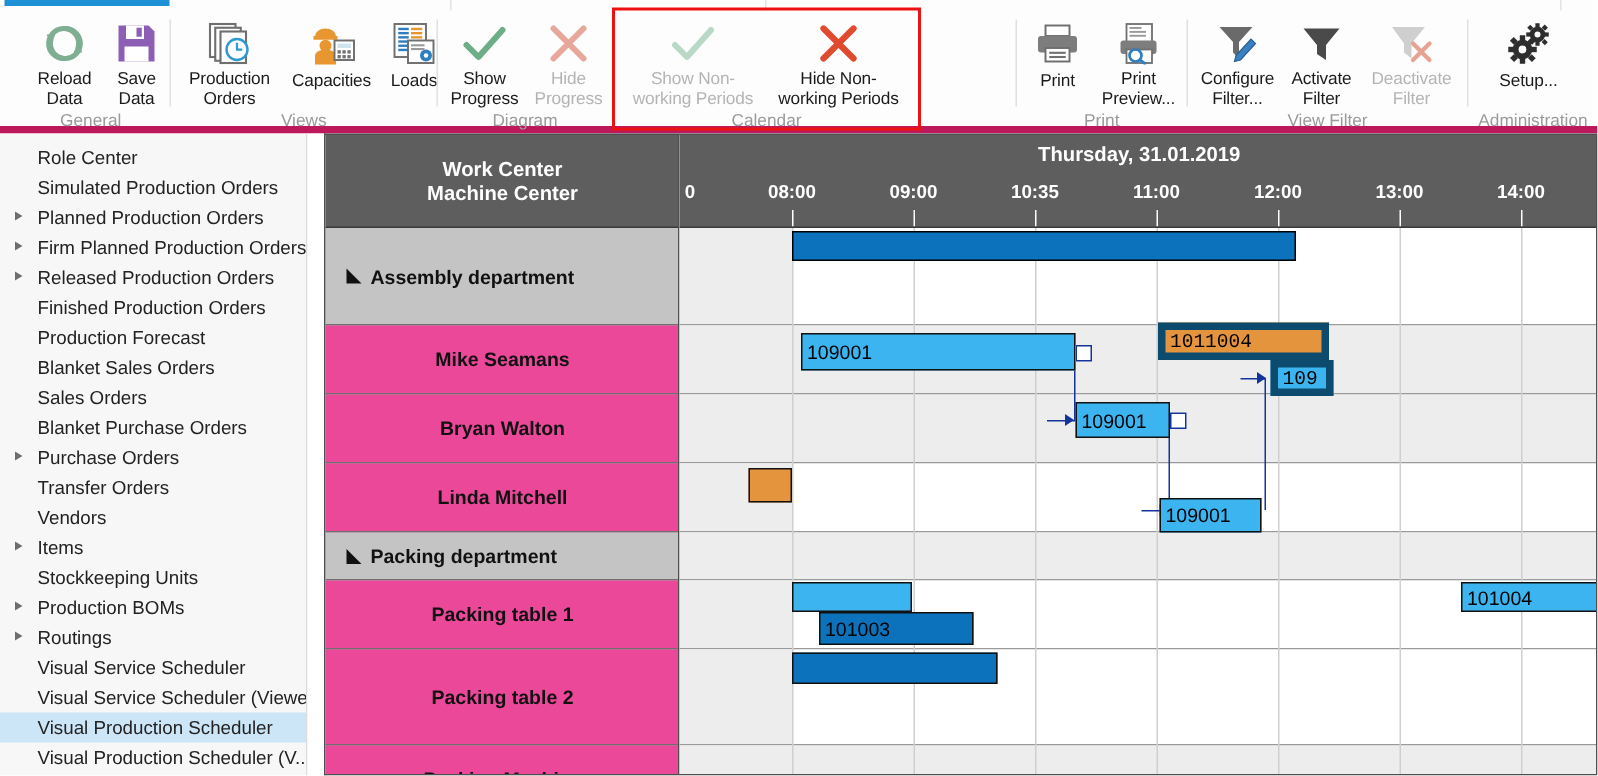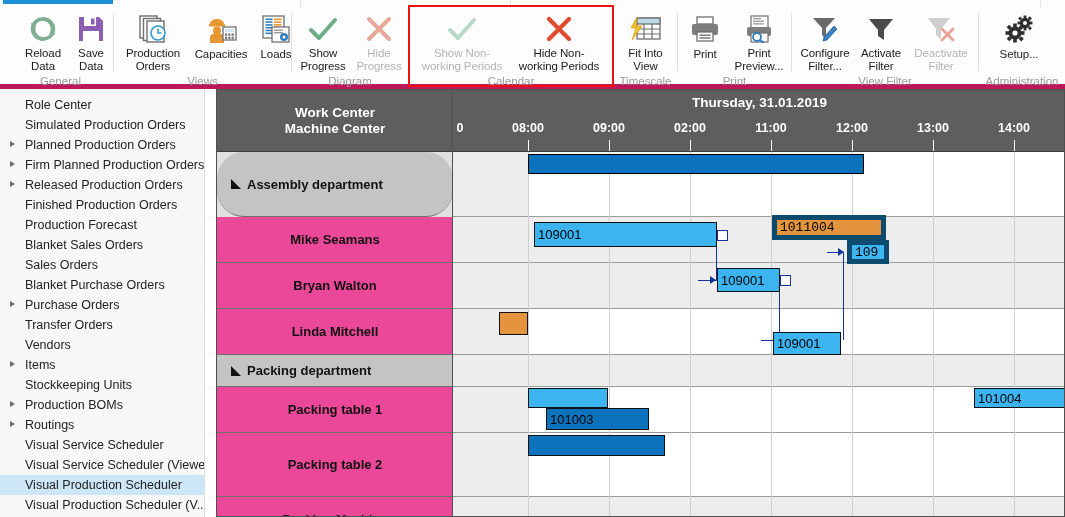--- a/index.html
+++ b/index.html
@@ -326,35 +326,20 @@
               <path d="M5 4 L25 24 M25 4 L5 24" fill="none" stroke="#e04a2f" stroke-width="4.2" stroke-linecap="round"></path>
             </svg>
           </span>
           <span class="lbl">Hide Non-
 working Periods</span>
         </div>
         <div class="rgroup-label">Calendar</div>
       </div>
       <div class="rgroup-sep" style="left:613px;"></div>
 
-      <div class="rgroup" style="left:614px; width:63px;">
-        <div class="rbtn" style="left:1px; width:61px;">
-          <span class="ico">
-            <svg width="32" height="28" viewBox="0 0 32 28">
-              <rect x="7" y="3" width="23" height="21" fill="#fff" stroke="#6f6f6f" stroke-width="1.3"></rect>
-              <rect x="7" y="3" width="23" height="6" fill="#bcd9ea" stroke="#6f6f6f" stroke-width="1.3"></rect>
-              <path d="M7 14 H30 M7 19 H30 M14 9 V24 M22 9 V24" stroke="#6f6f6f" stroke-width="1.2" fill="none"></path>
-              <polygon points="7,2 1,13 6,13 2,25 12,11 6,11" fill="#f2c12e" stroke="#d9a512" stroke-width="0.8"></polygon>
-            </svg>
-          </span>
-          <span class="lbl">Fit Into
-View</span>
-        </div>
-        <div class="rgroup-label">Timescale</div>
-      </div>
       <div class="rgroup-sep" style="left:677px;"></div>
 
       <div class="rgroup" style="left:678px; width:113px;">
         <div class="rbtn" style="left:2px; width:50px;">
           <span class="ico">
             <svg width="30" height="28" viewBox="0 0 30 28">
               <rect x="7" y="2" width="16" height="7" fill="#fff" stroke="#6f6f6f" stroke-width="1.3"></rect>
               <rect x="2" y="9" width="26" height="11" rx="2" fill="#7d7d7d"></rect>
               <rect x="7" y="17" width="16" height="9" fill="#fff" stroke="#6f6f6f" stroke-width="1.3"></rect>
               <rect x="9.5" y="19.5" width="11" height="1.4" fill="#6f6f6f"></rect>
@@ -534,21 +519,21 @@
 
   <div class="splitter"></div>
 
   <div class="gantt">
 
     <div class="namecol">
       <div class="name-head">
         <span>Work Center</span>
         <span>Machine Center</span>
       </div>
-      <div class="name-row group" style="top:62px; height:65px;border-radius:27px;">
+      <div class="name-row group" style="top:62px; height:65px;">
         <span class="grp-tri"></span>
         <span>Assembly department</span>
       </div>
       <div class="name-row" style="top:127px; height:46px;">
         <span>Mike Seamans</span>
       </div>
       <div class="name-row" style="top:173px; height:46px;">
         <span>Bryan Walton</span>
       </div>
       <div class="name-row" style="top:219px; height:46px;">
@@ -569,21 +554,21 @@
       </div>
     </div>
 
     <div class="chartcol">
 
       <div class="ts-head">
         <div class="ts-date">Thursday, 31.01.2019</div>
         <div class="ts-hour" style="left:-8px; width:30px;">0</div>
         <div class="ts-hour" style="left:45px; width:60px;">08:00</div>
         <div class="ts-hour" style="left:126px; width:60px;">09:00</div>
-        <div class="ts-hour" style="left:207px; width:60px;">02:00</div>
+        <div class="ts-hour" style="left:207px; width:60px;">10:35</div>
         <div class="ts-hour" style="left:288px; width:60px;">11:00</div>
         <div class="ts-hour" style="left:369px; width:60px;">12:00</div>
         <div class="ts-hour" style="left:450px; width:60px;">13:00</div>
         <div class="ts-hour" style="left:531px; width:60px;">14:00</div>
         <div class="ts-tick" style="left:75px;"></div>
         <div class="ts-tick" style="left:156px;"></div>
         <div class="ts-tick" style="left:237px;"></div>
         <div class="ts-tick" style="left:318px;"></div>
         <div class="ts-tick" style="left:399px;"></div>
         <div class="ts-tick" style="left:480px;"></div>

